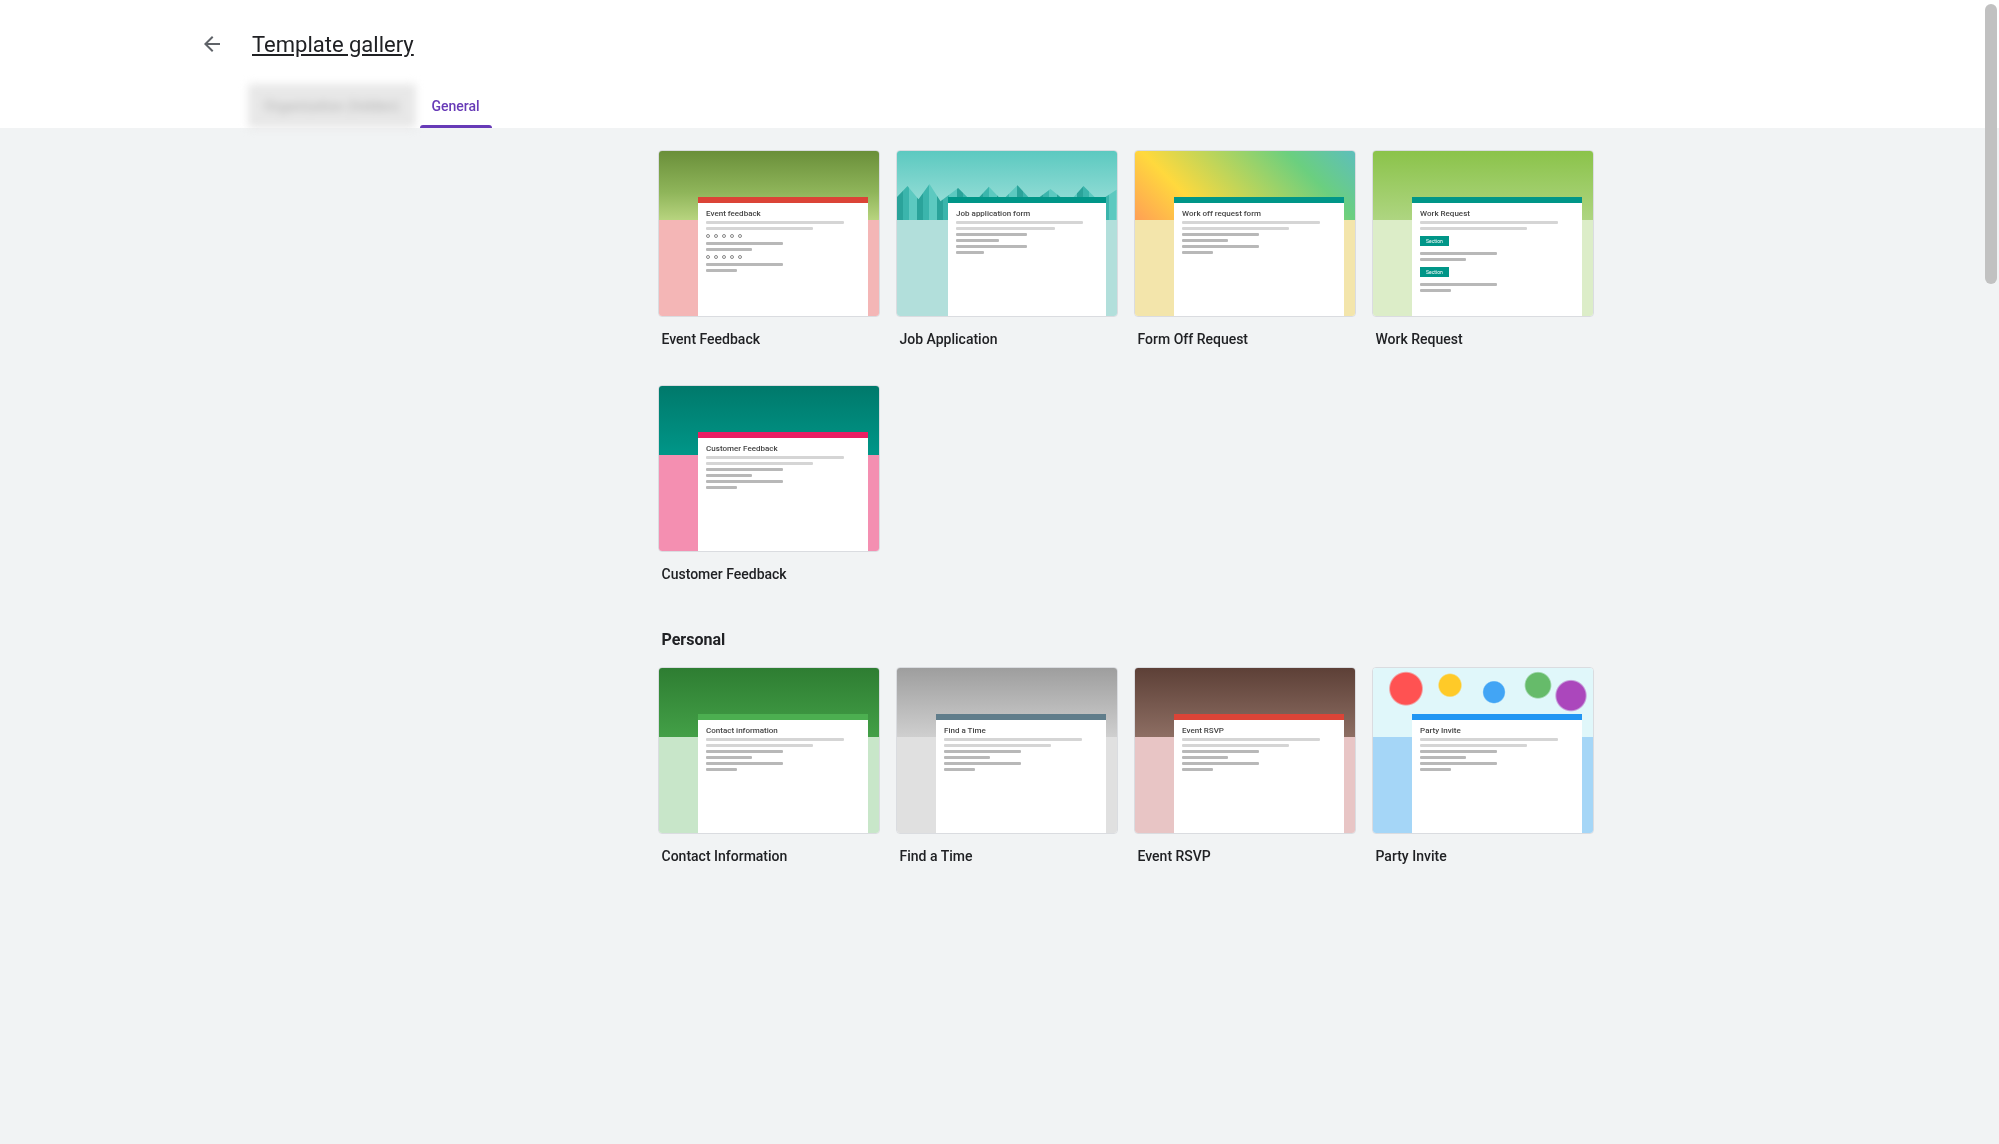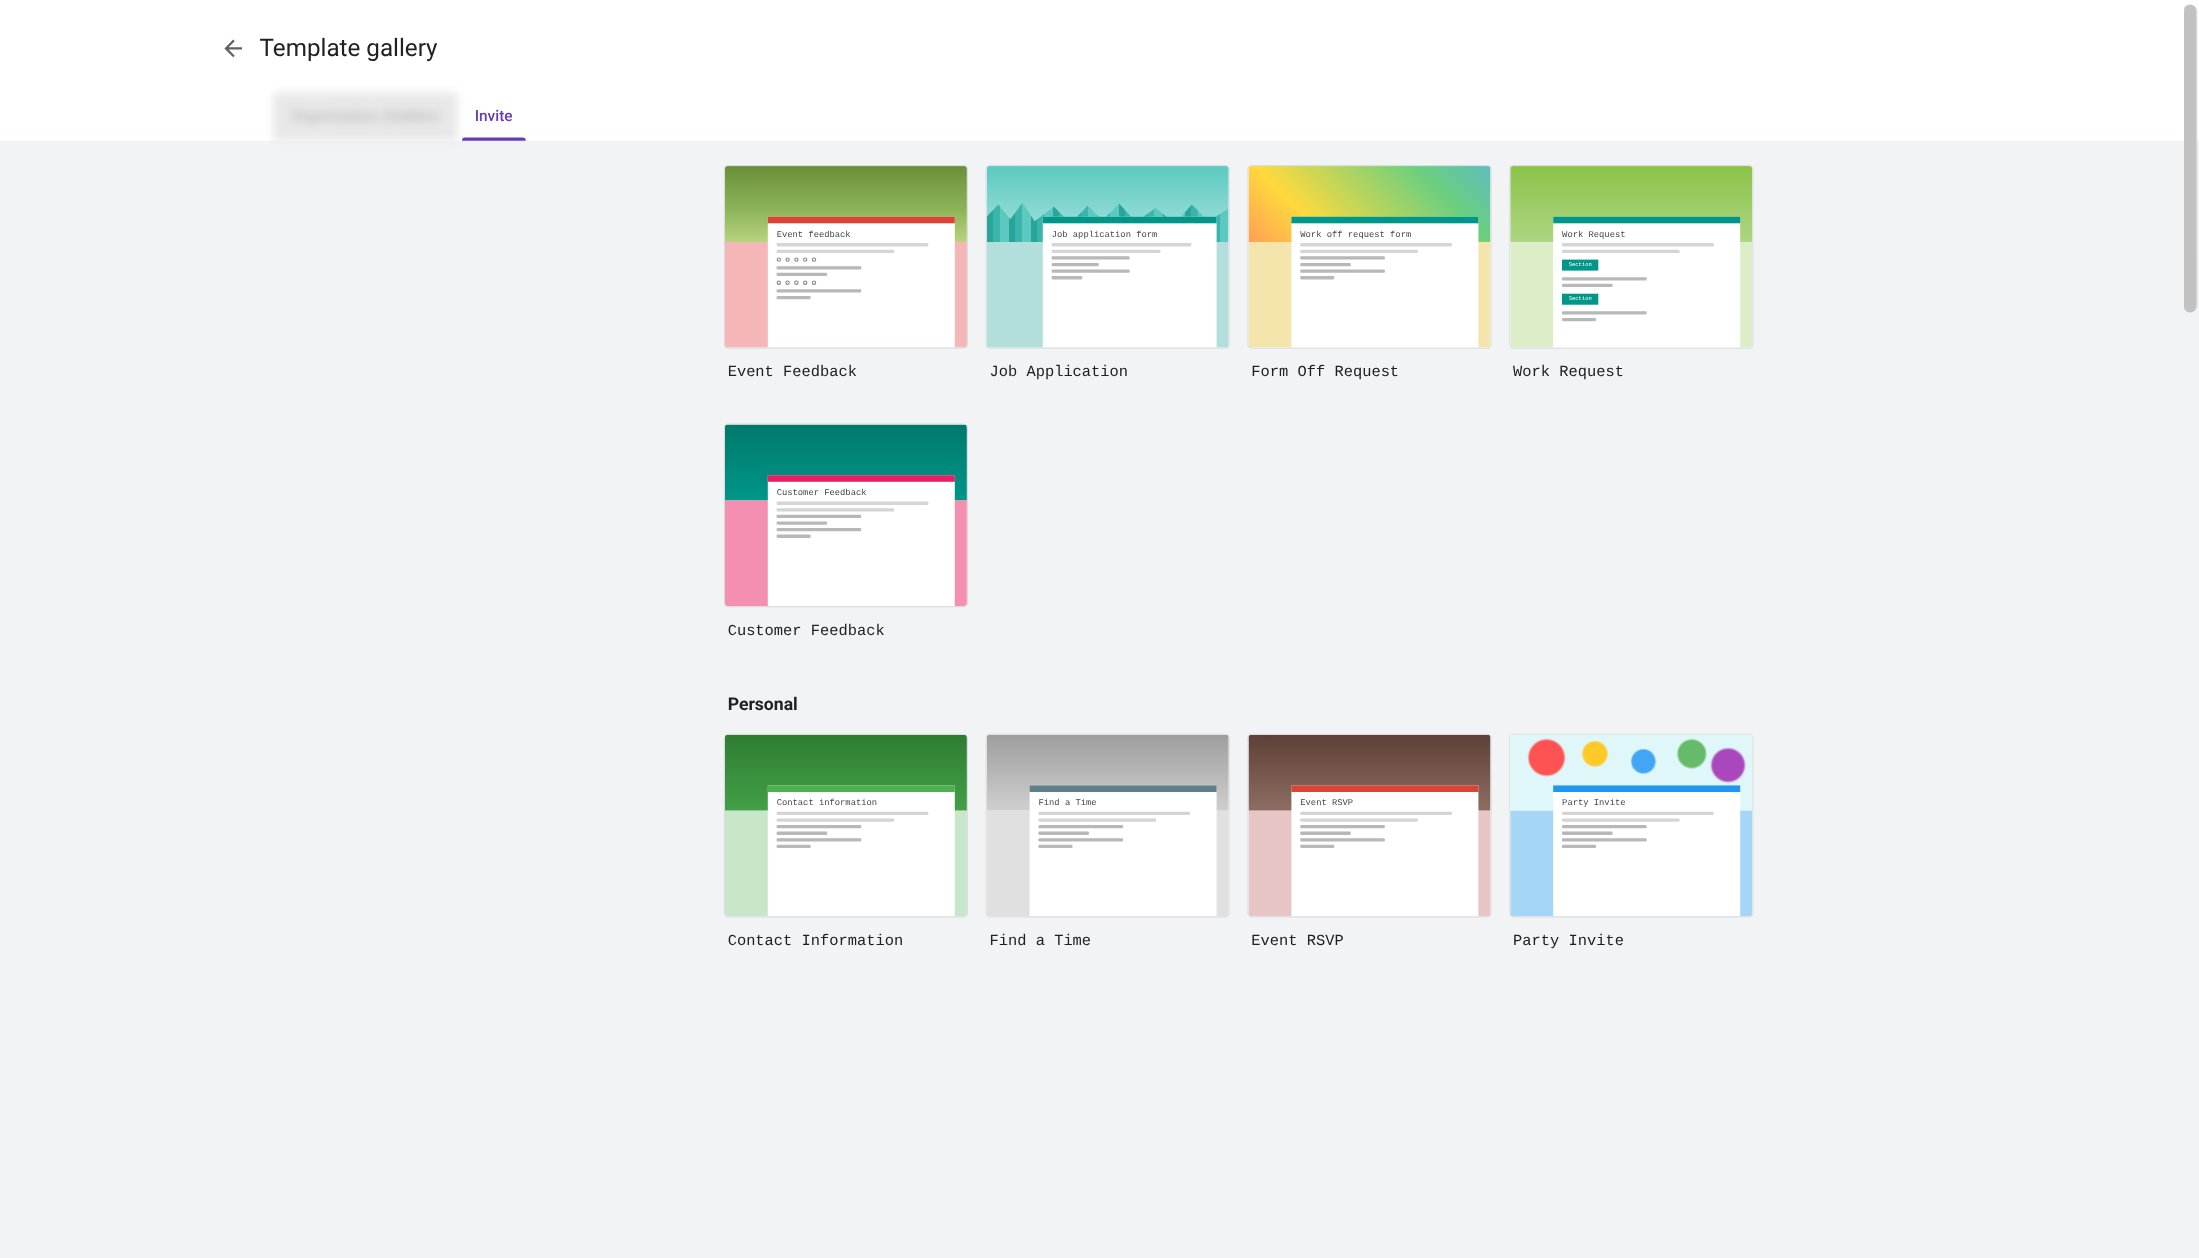--- a/index.html
+++ b/index.html
@@ -1,30 +1,30 @@
 <!DOCTYPE html>
 <html><head>
 <meta charset="utf-8">
 <style>
   * { margin: 0; padding: 0; box-sizing: border-box; }
   body { font-family: 'Google Sans', Roboto, Arial, sans-serif; background: #fff; color: #202124; }
   .header { display: flex; align-items: center; padding: 20px 0 16px 0; }
   .back-btn { width: 48px; height: 48px; border-radius: 50%; display: flex; align-items: center; justify-content: center; cursor: pointer; margin-left: 188px; }
   .back-btn svg { width: 24px; height: 24px; fill: #5f6368; }
-  .title { font-size: 22px; color: #202124; margin-left: 0; font-weight: 400; }
+  .title { font-size: 22px; color: #202124; margin-left: 16px; font-weight: 400; text-decoration: underline; }
   .tabs { display: flex; padding-left: 248px; border-bottom: none; }
   .tab { padding: 14px 16px; font-size: 14px; font-weight: 500; color: #5f6368; cursor: pointer; position: relative; }
   .tab.blurred { filter: blur(4px); background: #e8e8e8; color: #bbb; border-radius: 2px; }
   .tab.active { color: #673ab7; }
   .tab.active::after { content: ''; position: absolute; bottom: 0; left: 4px; right: 4px; height: 3px; background: #673ab7; border-radius: 3px 3px 0 0; }
   .content { background: #f1f3f4; padding: 22px 0 60px 0; min-height: calc(100vh - 116px); }
   .gallery-wrap { max-width: 1180px; margin: 0 auto; padding: 0 20px 0 248px; }
   .section-title { font-size: 16px; color: #202124; margin: 8px 0 18px 4px; font-weight: 400; }
   .section-title.mt { margin-top: 48px; font-weight: bold; }
-  .grid { display: grid; grid-template-columns: repeat(4, 222px); gap: 38px 16px; font-family: Liberation Mono, monospace; }
+  .grid { display: grid; grid-template-columns: repeat(4, 222px); gap: 38px 16px; }
   .card { cursor: pointer; }
   .thumb { width: 222px; height: 167px; background: #fff; border: 1px solid #dadce0; border-radius: 4px; overflow: hidden; position: relative; }
   .card-title { font-size: 14px; font-weight: 500; color: #202124; margin-top: 14px; padding-left: 4px; }
   
   .t-header { height: 42%; width: 100%; }
   .t-body { position: absolute; background: #fff; top: 28%; left: 18%; right: 5%; bottom: 0; border-top: 6px solid; padding: 6px 8px; font-size: 6px; color: #444; }
   .t-body .ttl { font-size: 8px; font-weight: 500; margin-bottom: 3px; }
   .t-line { height: 3px; background: #888; margin: 3px 0; border-radius: 1px; }
   .t-line.w90 { width: 90%; } .t-line.w70 { width: 70%; } .t-line.w50 { width: 50%; } .t-line.w30 { width: 30%; } .t-line.w20 { width: 20%; }
   .t-dot-row { display:flex; gap:4px; margin:4px 0; }
@@ -57,21 +57,21 @@
   <div class="back-btn">
     <svg viewBox="0 0 24 24">
         <path d="M20 11H7.83l5.59-5.59L12 4l-8 8 8 8 1.41-1.41L7.83 13H20v-2z"></path>
       </svg>
   </div>
   <div class="title">Template gallery</div>
 </div>
 
 <div class="tabs">
   <div class="tab blurred">Organization (hidden)</div>
-  <div class="tab active">Invite</div>
+  <div class="tab active">General</div>
 </div>
 
 <div class="content">
   <div class="gallery-wrap">
 
     <div class="grid" id="grid-0">
         <div class="card">
           <div class="thumb">
             <div class="t-header h-event"></div>
             <div class="t-bg bg-pink"></div>

